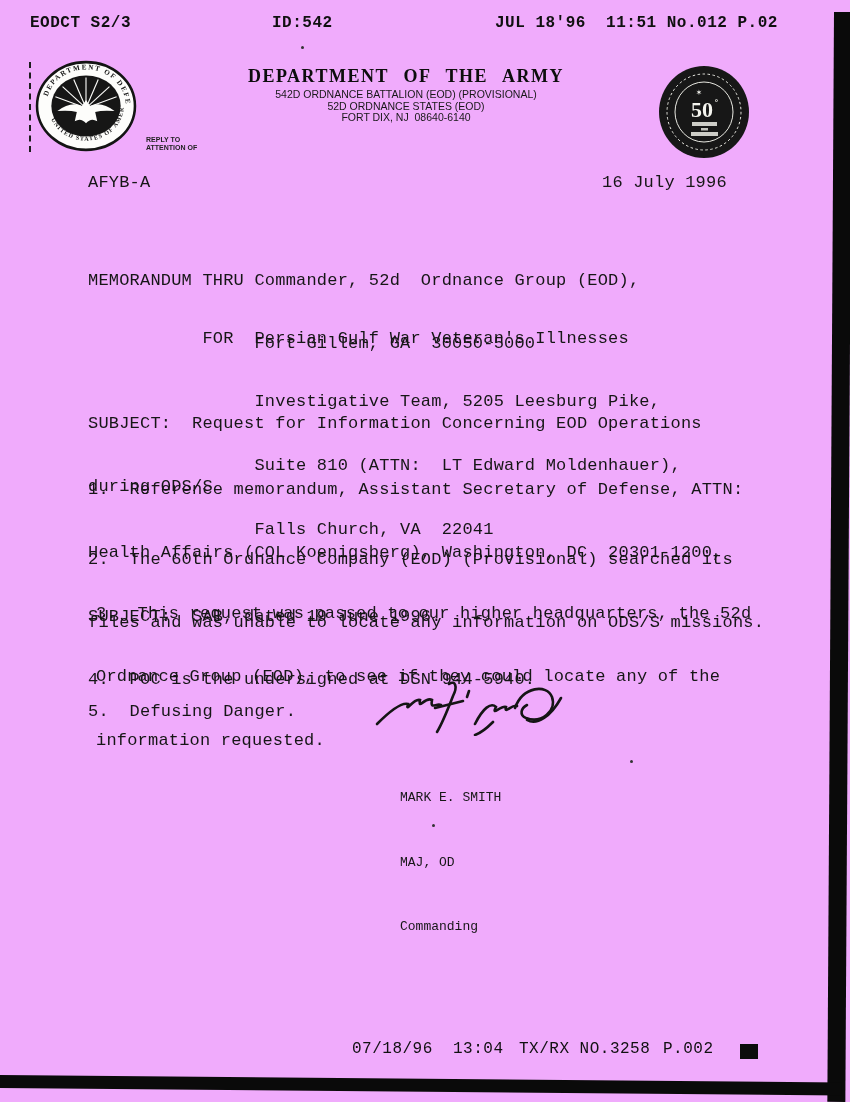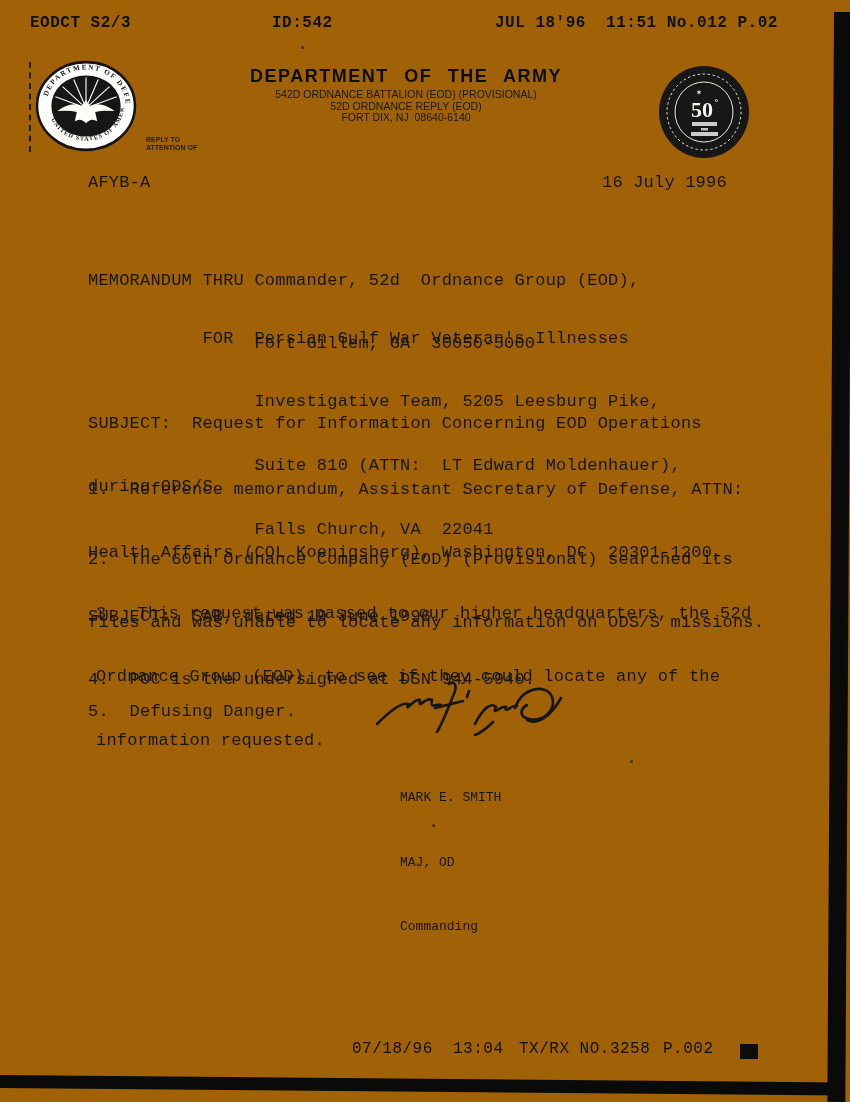--- a/index.html
+++ b/index.html
@@ -1,26 +1,26 @@
 <!DOCTYPE html>
 <html><head>
 <meta charset="utf-8">
 <style>
   html,body{margin:0;padding:0;background:#e9e9e9;}
   .page{
-    position:relative;width:850px;height:1102px;background:#a16207;
+    position:relative;width:850px;height:1102px;background:#f0abfc;
     font-family:"Liberation Mono",monospace;color:#161616;overflow:hidden;
   }
   .abs{position:absolute;}
   .mono{white-space:pre;font-size:17px;line-height:21.3px;letter-spacing:.2px;}
   .faxfont{white-space:pre;font-size:16px;letter-spacing:.5px;font-weight:bold;color:#101010;}
   .line{white-space:pre;}
   
   .lh-center{left:218px;top:66px;width:376px;text-align:center;}
-  .lh-title{font-family:Liberation Sans, sans-serif;font-weight:bold;font-size:18px;
+  .lh-title{font-family:Liberation Serif, serif;font-weight:bold;font-size:18px;
     letter-spacing:1.5px;word-spacing:9px;white-space:pre;color:#0d0d0d;}
   .lh-sub{font-family:"Liberation Sans",sans-serif;font-weight:normal;font-size:10.5px;
     line-height:11.5px;margin-top:2px;white-space:pre;color:#181818;}
   .replyto{left:146px;top:136px;font-family:"Liberation Sans",sans-serif;
     font-weight:bold;font-size:7px;line-height:7.5px;color:#222;white-space:pre;}
   
   .edgebar-right{left:834px;top:12px;width:18px;height:1090px;background:#0a0a0a;
     transform:rotate(.35deg);transform-origin:top right;}
   .edgebar-bottom{left:-4px;top:1075px;width:846px;height:13px;background:#0a0a0a;
     transform:rotate(.5deg);transform-origin:left top;}
@@ -71,21 +71,21 @@
       </g>
       <path fill="#fdfdfb" d="M22,50 Q35,40 46,45 L50,39 L54,45 Q65,40 78,50 Q66,49 59,51 L61,60 Q55,56 50,62 Q45,56 39,60 L41,51 Q34,49 22,50 Z"></path>
     </svg>
   </div>
 
   <div class="abs replyto"><span>REPLY TO</span><br><span>ATTENTION OF</span></div>
 
   <div class="abs lh-center">
     <div class="lh-title">DEPARTMENT OF THE ARMY</div>
     <div class="lh-sub">542D ORDNANCE BATTALION (EOD) (PROVISIONAL)</div>
-    <div class="lh-sub" style="margin-top:0;">52D ORDNANCE REPLY (EOD)</div>
+    <div class="lh-sub" style="margin-top:0;">52D ORDNANCE STATES (EOD)</div>
     <div class="lh-sub" style="margin-top:0;">FORT DIX, NJ  08640-6140</div>
   </div>
 
   <div class="abs" style="left:657px;top:62px;">
     <svg width="94" height="100" viewBox="0 0 94 100">
       <ellipse cx="47" cy="50" rx="45" ry="46" fill="#171717"></ellipse>
       <ellipse cx="47" cy="50" rx="37" ry="38" fill="none" stroke="#e9e9e2" stroke-width="1" stroke-dasharray="2.5,2.5"></ellipse>
       <ellipse cx="47" cy="50" rx="29" ry="30" fill="#171717" stroke="#e9e9e2" stroke-width="1"></ellipse>
       <text x="42" y="33" font-size="9" fill="#f2f2ec" text-anchor="middle">✶</text>
       <text x="45" y="55" font-size="22" font-weight="bold" fill="#f5f5ef" text-anchor="middle" font-family="Liberation Serif, serif">50</text>

